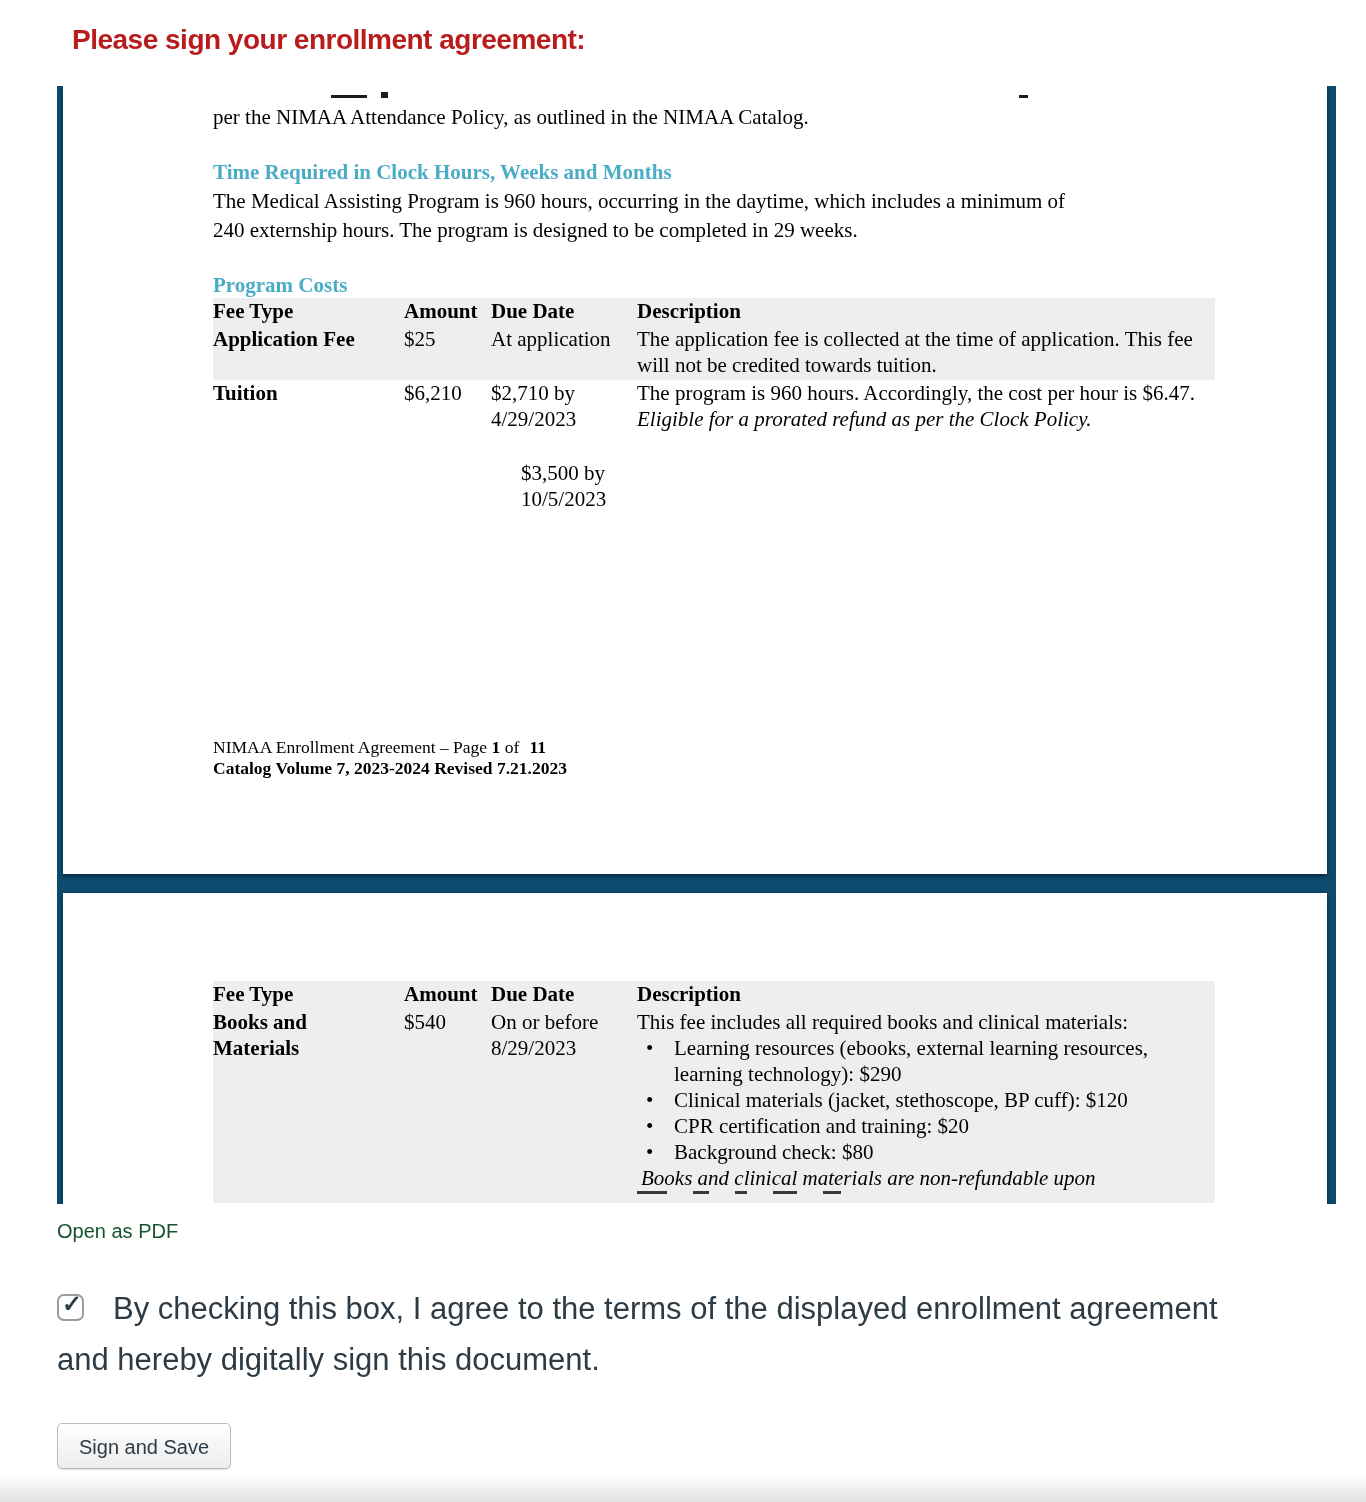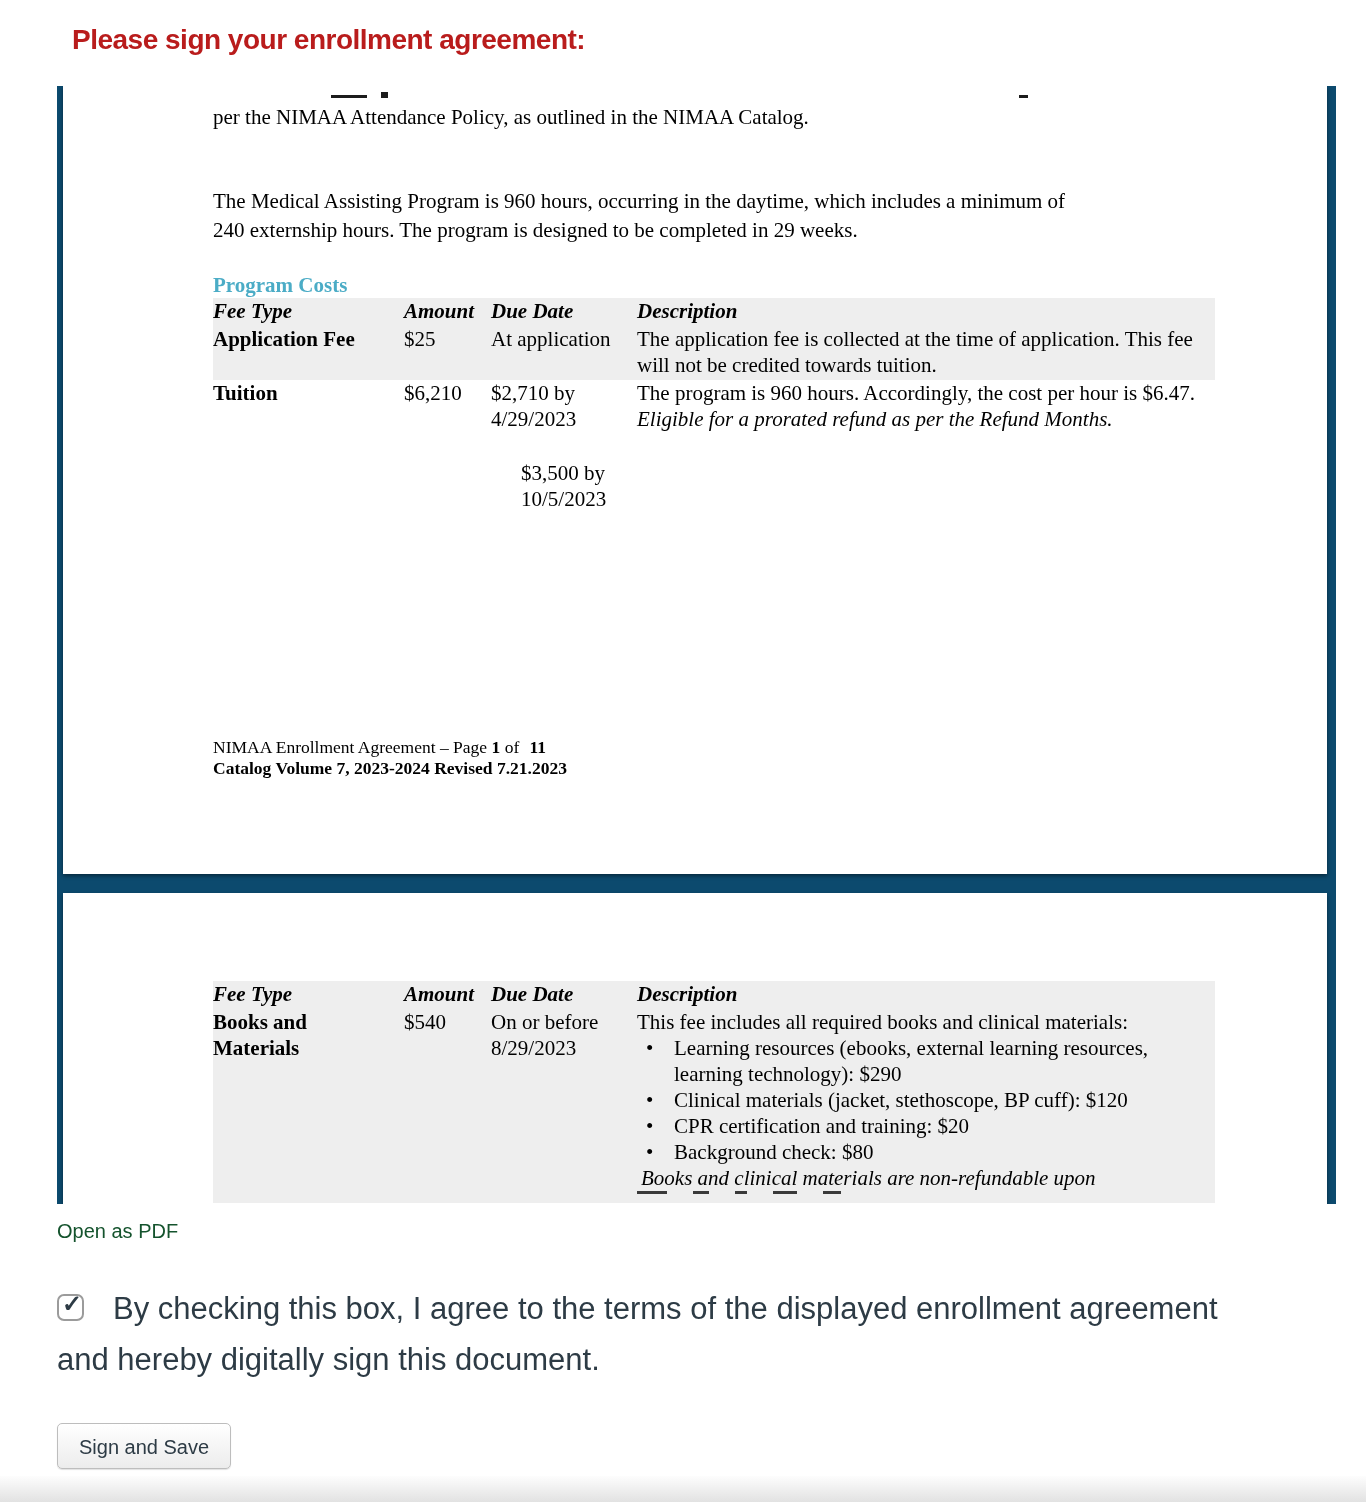--- a/index.html
+++ b/index.html
@@ -40,21 +40,21 @@
   .fee-table {
     position:absolute; left:150px; width:1002px;
     border-collapse:collapse; table-layout:fixed;
     font-family:"Liberation Serif", serif; font-size:21px; line-height:26px;
   }
   .fee-table td { vertical-align:top; padding:0 10px 2px 0; }
   .fee-table .col-fee  { width:191px; }
   .fee-table .col-amt  { width:87px;  }
   .fee-table .col-due  { width:146px; }
   .fee-table .col-desc { width:578px; }
-  .hdr { font-weight:700;font-style:italic; }
+  .hdr { font-weight:700; }
   .shaded { background:#eeeeee; }
   .fee-bold { font-weight:700; }
   .due-second { margin-top:28px;margin-left:30px; }
   .note-italic { font-style:italic; }
   .bullet-list { margin:0; padding:0; list-style:none; }
   .bullet-list li { position:relative; padding-left:37px; }
   .bullet-list li::before {
     content:"\2022"; position:absolute; left:9px; top:0;
   }
   .cut-frags { position:relative; height:10px; }
@@ -110,20 +110,21 @@
 <div class="doc-viewer">
 
   <div class="doc-page page-1">
 
     <span class="frag" style="left:268px; top:9px;  width:36px;"></span>
     <span class="frag" style="left:318px; top:6px;  width:7px; height:6px;"></span>
     <span class="frag" style="left:956px; top:9px;  width:9px;"></span>
 
     <div class="doc-line" style="top:17px;">per the NIMAA Attendance Policy, as outlined in the NIMAA Catalog.</div>
 
+    <div class="doc-heading" style="top:73px;">Time Required in Clock Hours, Weeks and Months</div>
 
     <div class="doc-para" style="top:101px;">The Medical Assisting Program is 960 hours, occurring in the daytime, which includes a minimum of 240 externship hours. The program is designed to be completed in 29 weeks.</div>
 
     <div class="doc-heading" style="top:186px;">Program Costs</div>
 
     <table class="fee-table" style="top:212px;">
       <colgroup>
         <col class="col-fee">
           <col class="col-amt">
           <col class="col-due">
@@ -144,21 +145,21 @@
       </tr>
       <tr>
         <td class="fee-bold">Tuition</td>
         <td>$6,210</td>
         <td>
           <div>$2,710 by 4/29/2023</div>
           <div class="due-second">$3,500 by 10/5/2023</div>
         </td>
         <td>
           <div>The program is 960 hours. Accordingly, the cost per hour is $6.47.</div>
-          <div class="note-italic">Eligible for a prorated refund as per the Refund Months.</div>
+          <div class="note-italic">Eligible for a prorated refund as per the Clock Policy.</div>
         </td>
       </tr>
     </tbody>
       </table>
 
     <div class="doc-footer">
       <div>
         <span>NIMAA Enrollment Agreement – Page</span>
         <span class="b">1</span>
         <span>of</span>

